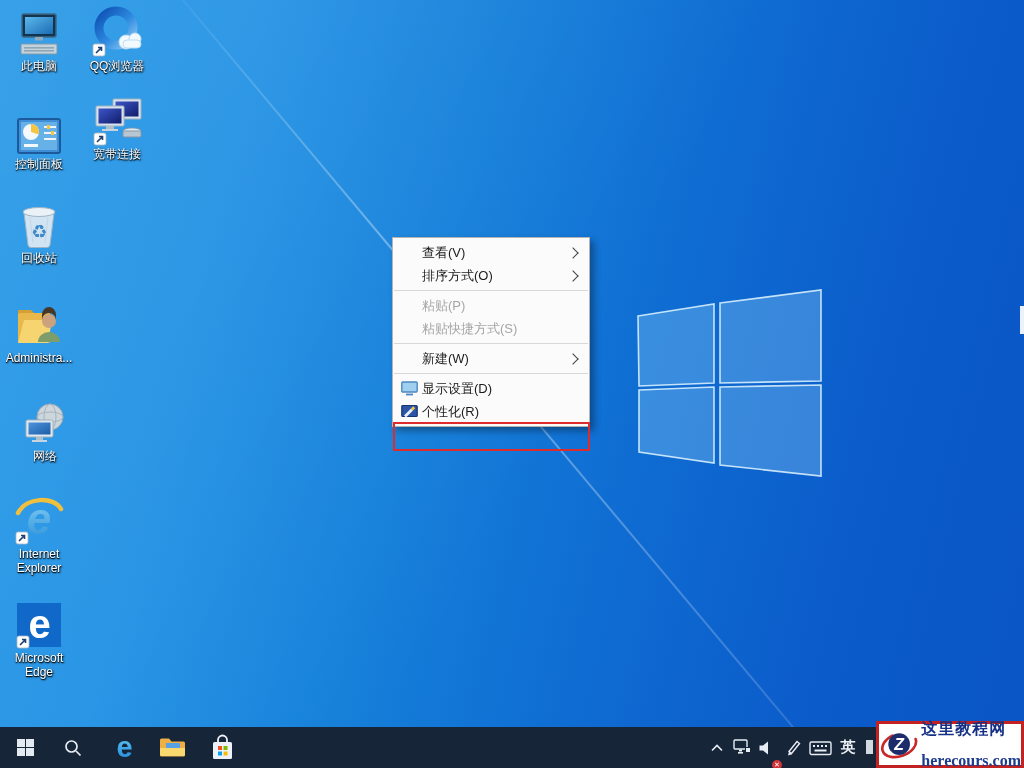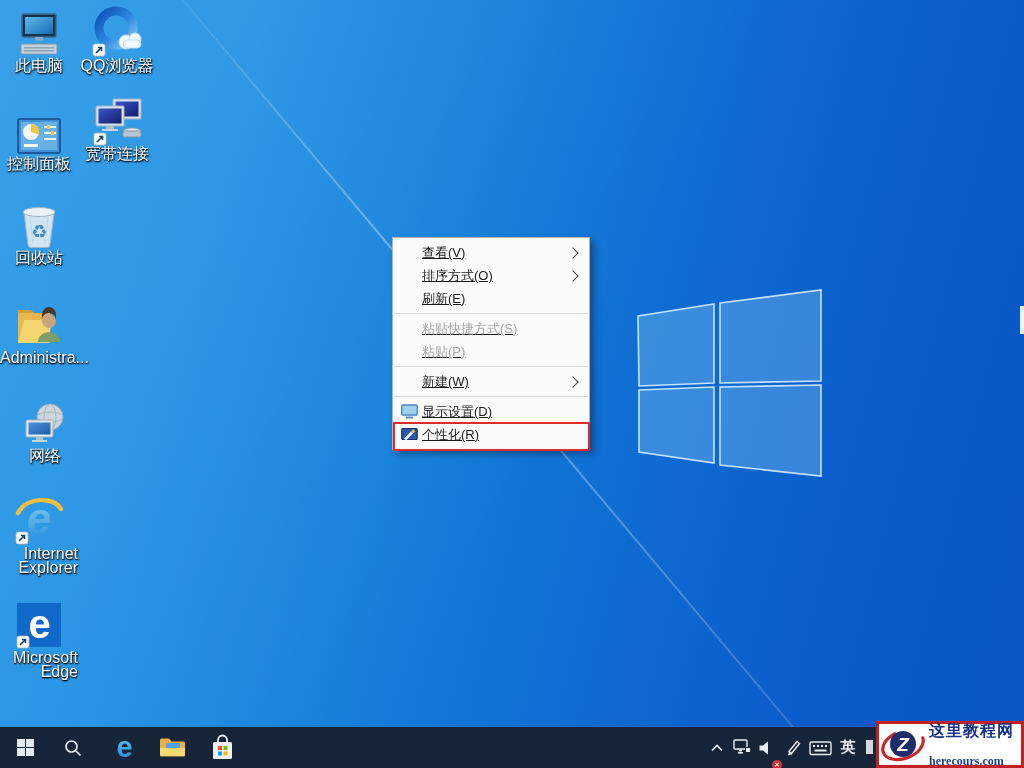--- a/index.html
+++ b/index.html
@@ -22,34 +22,34 @@
   }
   .win-logo{position:absolute;left:630px;top:283px;}
   .edge-sliver{position:absolute;left:1020px;top:306px;width:4px;height:28px;background:rgba(255,255,255,0.92);}
 
   
   .di{
     position:absolute;width:78px;display:flex;flex-direction:column;align-items:center;gap:1px;
     cursor:default;
   }
   .di .lbl{
-    font-size:16px;line-height:14px;color:#fff;text-align:right;
+    font-size:12px;line-height:14px;color:#fff;text-align:center;
     text-shadow:0 1px 1px #000, 1px 1px 2px rgba(0,0,0,0.9);
     max-width:78px;
   }
   .icon-box{display:flex;align-items:flex-end;justify-content:center;}
 
   
   .menu{
     position:absolute;left:392px;top:237px;width:198px;
     background:#fbfbfb;border:1px solid #b4b4b4;
     box-shadow:4px 4px 7px rgba(0,0,0,0.35);
     padding:3px 0;box-sizing:border-box;
   }
-  .mi{height:23px;display:flex;align-items:center;padding:0 10px 0 8px;font-size:13px;color:#1b1b1b;text-decoration:underline;}
+  .mi{height:23px;display:flex;align-items:center;padding:0 10px 0 8px;font-size:13px;color:#1b1b1b;}
   .mi .mi-ico{width:21px;display:flex;align-items:center;}
   .mi .mi-label{flex:1;white-space:nowrap;}
   .mi.disabled .mi-label{color:#a6a6a6;}
   .mi-arrow{width:7px;height:7px;border-top:1.6px solid #404040;border-right:1.6px solid #404040;transform:rotate(45deg);margin-right:2px;}
   .msep{height:1px;background:#d8d8d8;margin:3px 1px;}
   .red-box{
     position:absolute;left:393px;top:422px;width:193px;height:25px;
     border:2px solid #de2c2c;pointer-events:none;
   }
 
@@ -67,21 +67,21 @@
   .tray-frag{position:absolute;left:866px;top:740px;width:7px;height:14px;background:#e8edf4;opacity:0.9;}
 
   
   .wm{
     position:absolute;right:0;bottom:0;width:141px;height:41px;
     background:#fff;border:3px solid #c32222;
     display:flex;align-items:center;gap:3px;padding-left:1px;box-sizing:content-box;
   }
   .wm-texts{display:flex;flex-direction:column;line-height:1;}
   .wm-name{font-size:16px;font-weight:bold;color:#153085;letter-spacing:1px;white-space:nowrap;}
-  .wm-url{font-size:12px;font-weight:bold;color:#1c3c8c;font-family:"Liberation Serif","DejaVu Serif",serif;margin-top:16px;}
+  .wm-url{font-size:16px;font-weight:bold;color:#1c3c8c;font-family:"Liberation Serif","DejaVu Serif",serif;margin-top:16px;}
 </style>
 </head>
 <body>
 
 <div class="wallpaper">
   <div class="beam"></div>
   <svg class="win-logo" width="200" height="200" viewBox="0 0 200 200">
     <g fill="rgba(150,210,248,0.32)" stroke="rgba(225,246,255,0.85)" stroke-width="1.6">
       <polygon points="8,33 84,21 84,100 9,103"></polygon>
       <polygon points="90,20 191,7 191,98 90,100"></polygon>
@@ -273,32 +273,28 @@
   <div class="mi">
     <span class="mi-ico"></span>
     <span class="mi-label">查看(V)</span>
     <span class="mi-arrow"></span>
   </div>
   <div class="mi">
     <span class="mi-ico"></span>
     <span class="mi-label">排序方式(O)</span>
     <span class="mi-arrow"></span>
   </div>
-  <div class="mi">
-    <span class="mi-ico"></span>
-    <span class="mi-label">刷新(E)</span>
-  </div>
   <div class="msep"></div>
   <div class="mi disabled">
     <span class="mi-ico"></span>
-    <span class="mi-label">粘贴快捷方式(S)</span>
+    <span class="mi-label">粘贴(P)</span>
   </div>
   <div class="mi disabled">
     <span class="mi-ico"></span>
-    <span class="mi-label">粘贴(P)</span>
+    <span class="mi-label">粘贴快捷方式(S)</span>
   </div>
   <div class="msep"></div>
   <div class="mi">
     <span class="mi-ico"></span>
     <span class="mi-label">新建(W)</span>
     <span class="mi-arrow"></span>
   </div>
   <div class="msep"></div>
   <div class="mi">
     <span class="mi-ico">

